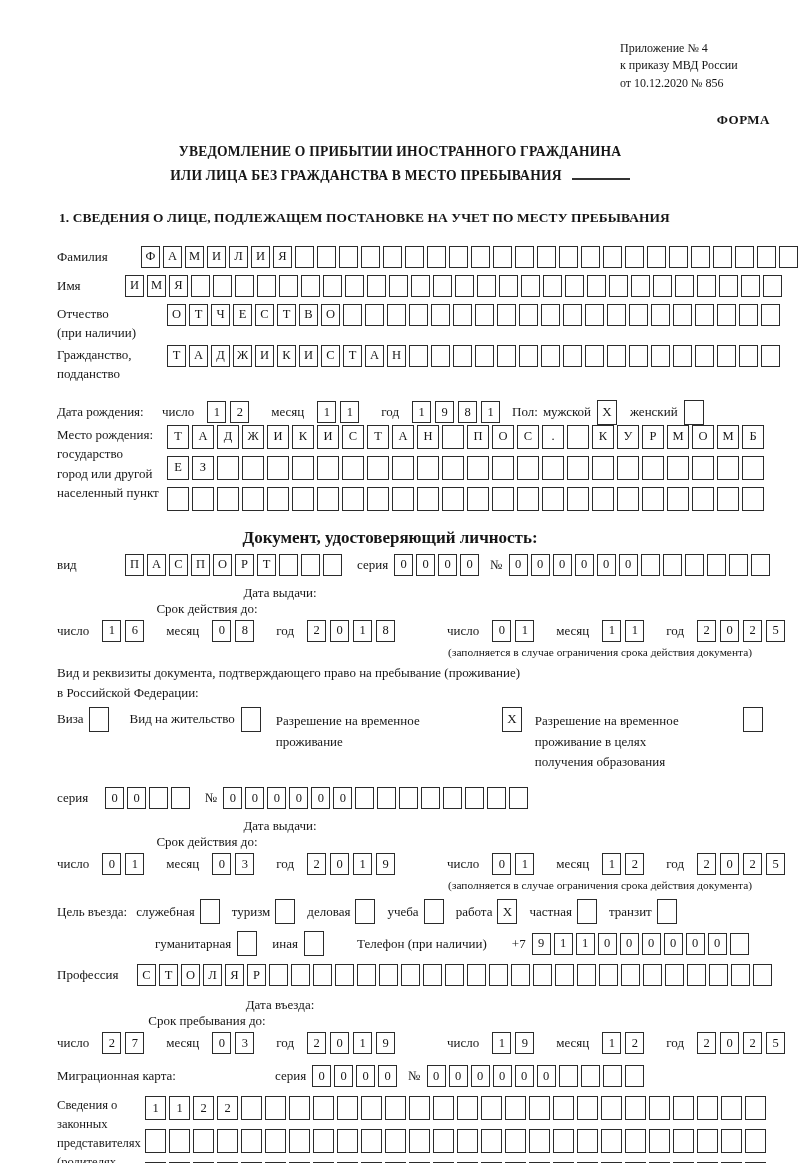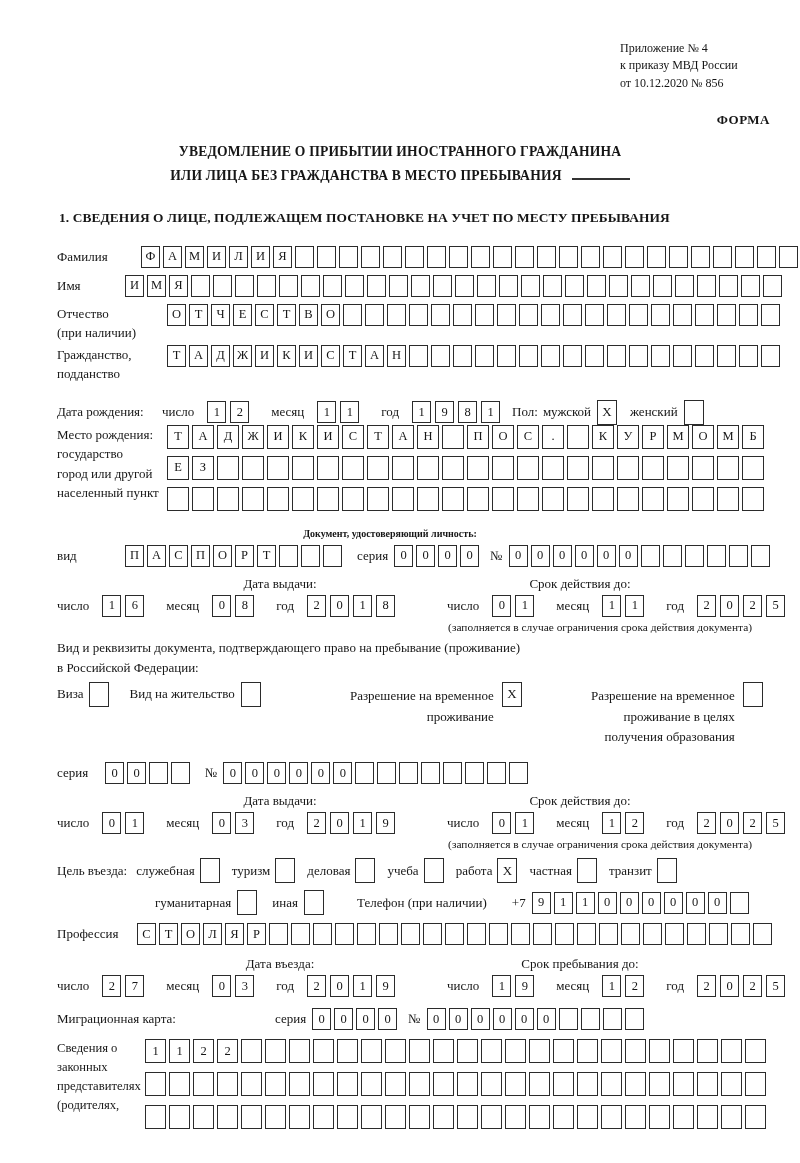--- a/index.html
+++ b/index.html
@@ -35,36 +35,36 @@
   .boxes { display:inline-flex; flex-wrap:nowrap; }
   .bx { box-sizing:border-box; flex:none; display:inline-flex; align-items:center;
         justify-content:center; width:19px; height:22px; border:1.5px solid #2b2b2b;
         margin-right:3px; font-size:12.5px; background:#fff; }
   .bxw .bx { width:22px; height:24px; }          
   .bxm .bx { width:21px; height:24px; }          
   .cb .bx { width:20px; height:25px; font-size:13px; }  
   .col > .boxes { display:flex; margin-bottom:7px; }
 
   
-  .dh-row { display:flex; margin-left:57px; }
+  .dh-row { display:flex; margin-left:57px;flex-direction:column; }
   .dh1 { width:300px; margin-left:73px; text-align:center; }
   .dh2 { width:300px; text-align:center; }
   .dgroup { display:flex; align-items:center;gap:8px; }
   .dgroup .dl { margin:0 5px 0 10px; }
   .dgroup .dl:first-child { margin-left:0; }
   .dgroup .bx { margin-right:4px; }
   .w390 { width:390px; flex:none; }
   .note { margin-top:4px; text-align:right; padding-right:48px; font-size:11.4px; }
 
-  .center-bold { text-align:center; font-weight:bold; font-size:10px;
+  .center-bold { text-align:center; font-weight:bold; font-size:17px;
                  margin:10px 0 0 0; width:780px; }
   .ml8{margin-left:8px;} .ml10{margin-left:10px;} .ml12{margin-left:12px;}
   .ml18{margin-left:18px;} .ml25{margin-left:25px;} .ml30{margin-left:30px;}
   .mr5{margin-right:5px;} .mr6{margin-right:6px;}
-  .opt-c { text-align:right; line-height:1.6; }
+  .opt-c { text-align:left; line-height:1.6; }
   .w215{width:218px;} .w200{width:200px;}
   .intro { margin-left:57px; line-height:1.0; }
   .pl { margin-left:9px; margin-right:5px; }
 </style>
 </head>
 <body>
 
 <div class="page">
 
   <div class="annex">

